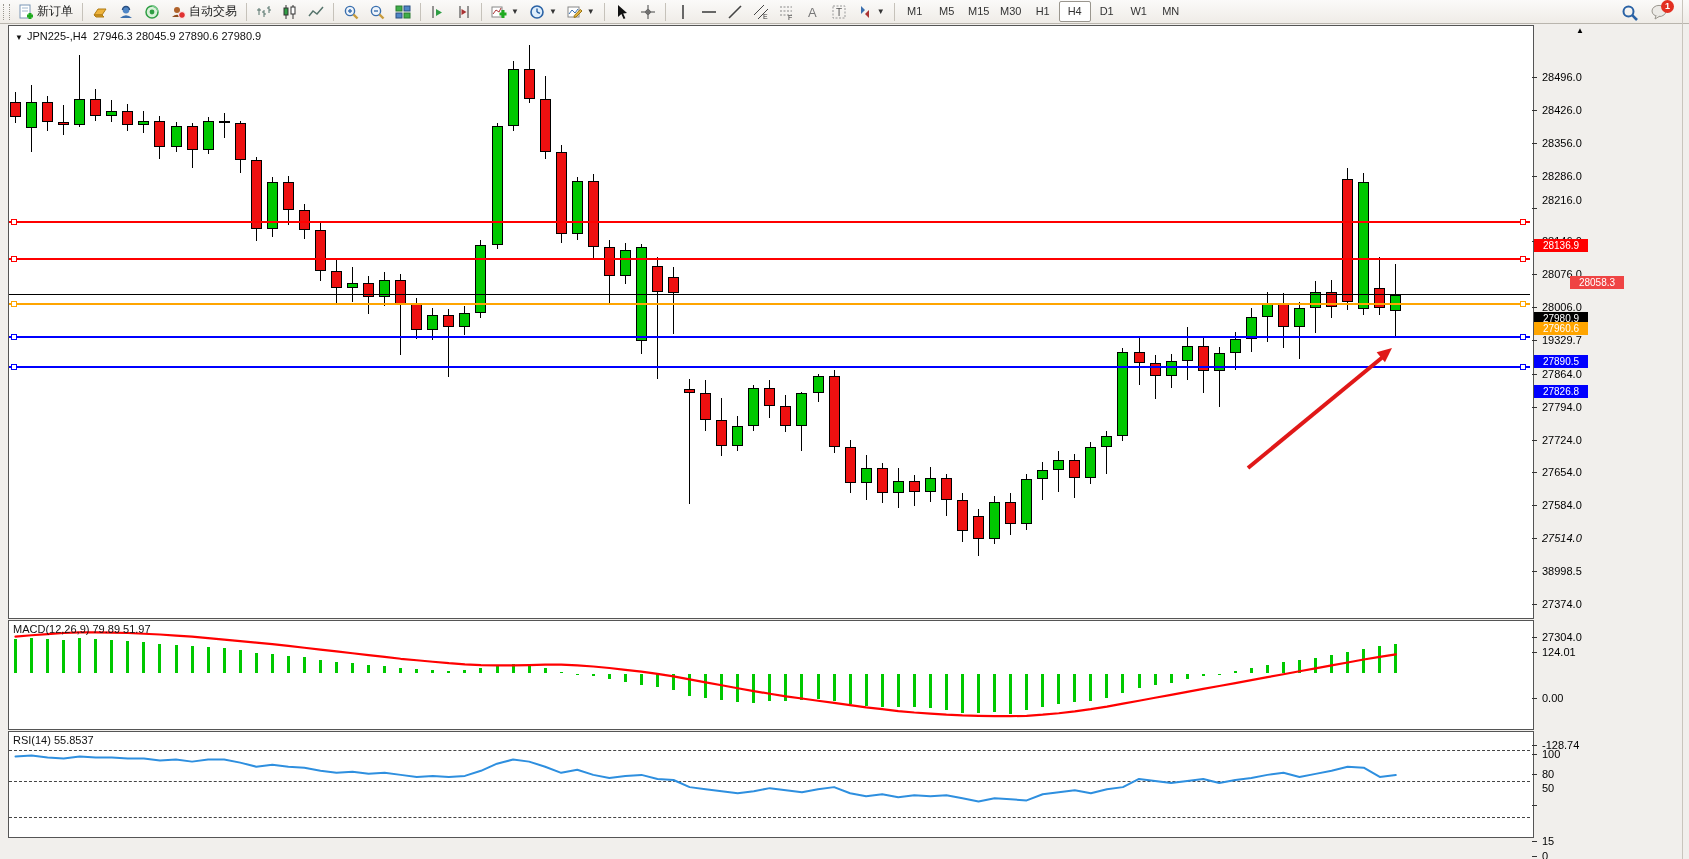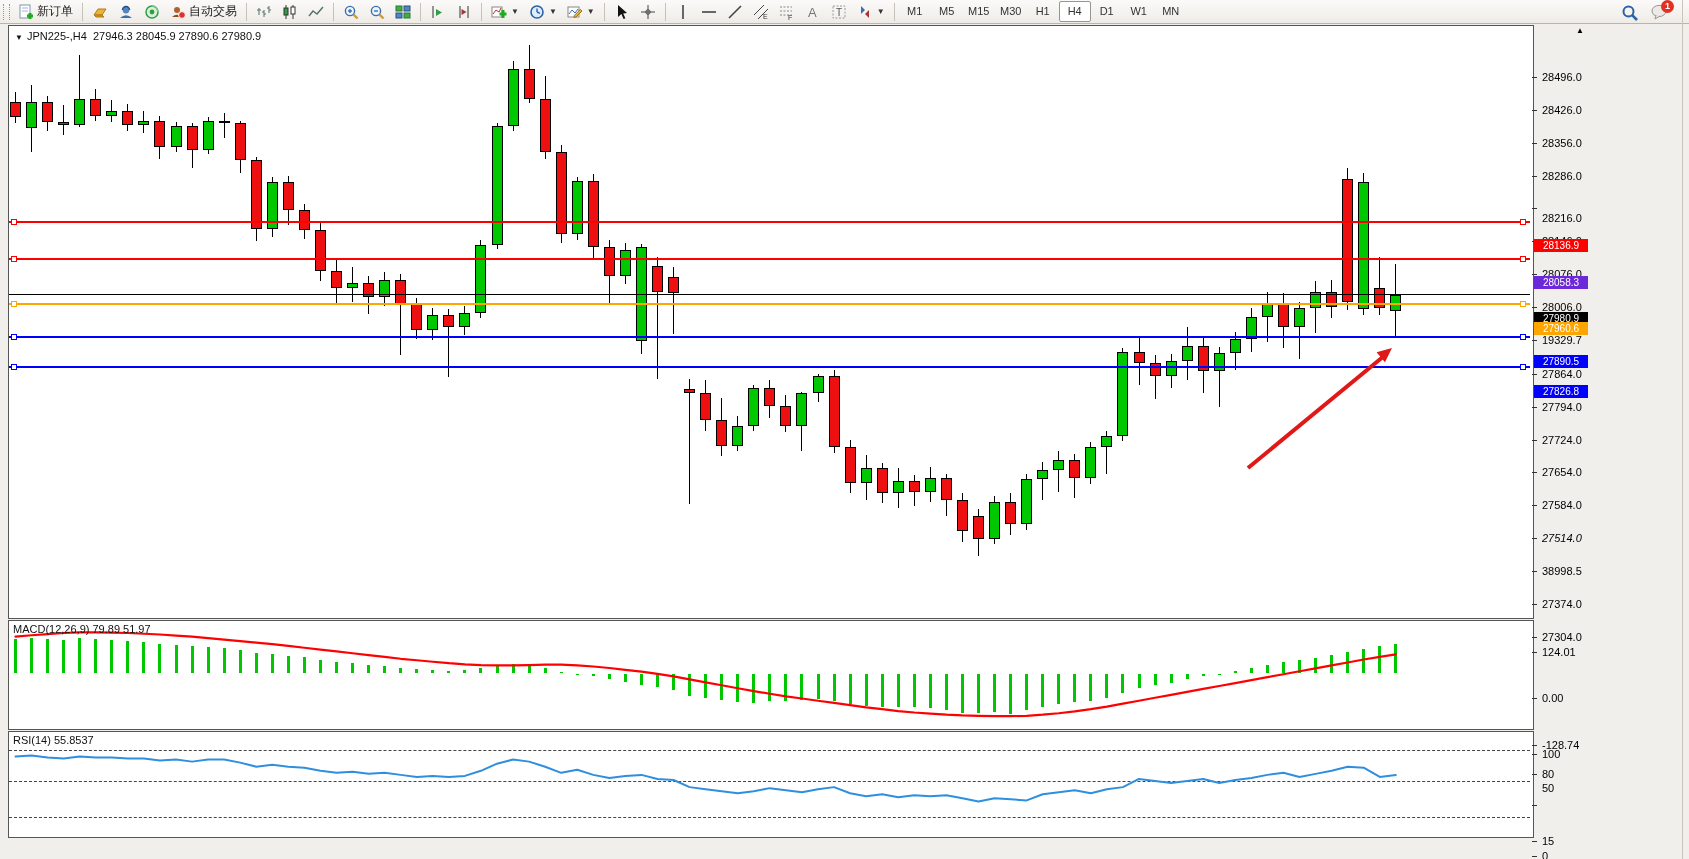--- a/index.html
+++ b/index.html
@@ -335,21 +335,21 @@
     <div id="axis-col">
         <div class="tick-mark" style="top: 29.0104px;"></div>
         <div class="tick-label" style="top: 23.0104px;">28496.0</div>
         <div class="tick-mark" style="top: 61.8824px;"></div>
         <div class="tick-label" style="top: 55.8824px;">28426.0</div>
         <div class="tick-mark" style="top: 94.7544px;"></div>
         <div class="tick-label" style="top: 88.7544px;">28356.0</div>
         <div class="tick-mark" style="top: 127.626px;"></div>
         <div class="tick-label" style="top: 121.626px;">28286.0</div>
         <div class="tick-mark" style="top: 160.498px;"></div>
-        <div class="tick-label" style="top: 164px;">28216.0</div>
+        <div class="tick-label" style="top: 146px;">28216.0</div>
         <div class="tick-mark" style="top: 193.37px;"></div>
         <div class="tick-label" style="top: 187.37px;">28146.0</div>
         <div class="tick-mark" style="top: 226.242px;"></div>
         <div class="tick-label" style="top: 220.242px;">28076.0</div>
         <div class="tick-mark" style="top: 259.114px;"></div>
         <div class="tick-label" style="top: 253.114px;">28006.0</div>
         <div class="tick-mark" style="top: 291.986px;"></div>
         <div class="tick-label" style="top: 285.986px;">19329.7</div>
         <div class="tick-mark" style="top: 325.798px;"></div>
         <div class="tick-label" style="top: 319.798px;">27864.0</div>
@@ -379,21 +379,21 @@
         <div class="tick-label" style="top: 700px;">100</div>
         <div class="tick-mark" style="top: 726.4px;"></div>
         <div class="tick-label" style="top: 720.4px;">80</div>
         <div class="tick-mark" style="top: 757px;"></div>
         <div class="tick-label" style="top: 734px;">50</div>
         <div class="tick-mark" style="top: 792.7px;"></div>
         <div class="tick-label" style="top: 786.7px;">15</div>
         <div class="tick-mark" style="top: 808px;"></div>
         <div class="tick-label" style="top: 802px;">0</div>
         <div class="level-badge" style="top: 191.144px; background: rgb(255, 0, 0);">28136.9</div>
-        <div class="level-badge" style="top: 228.054px; background: #6d28d9;">28058.3</div>
+        <div class="level-badge" style="top: 228.054px; background: #ef4444; margin-left: 36px;">28058.3</div>
         <div class="level-badge" style="top: 264.401px; background: rgb(0, 0, 0);">27980.9</div>
         <div class="level-badge" style="top: 273.934px; background: rgb(255, 165, 0);">27960.6</div>
         <div class="level-badge" style="top: 306.853px; background: rgb(0, 0, 255);">27890.5</div>
         <div class="level-badge" style="top: 336.767px; background: rgb(0, 0, 255);">27826.8</div>
       </div>
 
     <div id="scroll-marker" style="left:1576px; top:2px;">▲</div>
   <div class="wick" style="left: 15px; top: 68.4568px; height: 30.0544px; z-index: 10;"></div>
       <div class="body-dn" style="left: 10px; top: 77.8488px; width: 11px; height: 15.0272px; z-index: 11;"></div>
       <div class="wick" style="left: 31.05px; top: 60.9432px; height: 66.6832px; z-index: 10;"></div>

